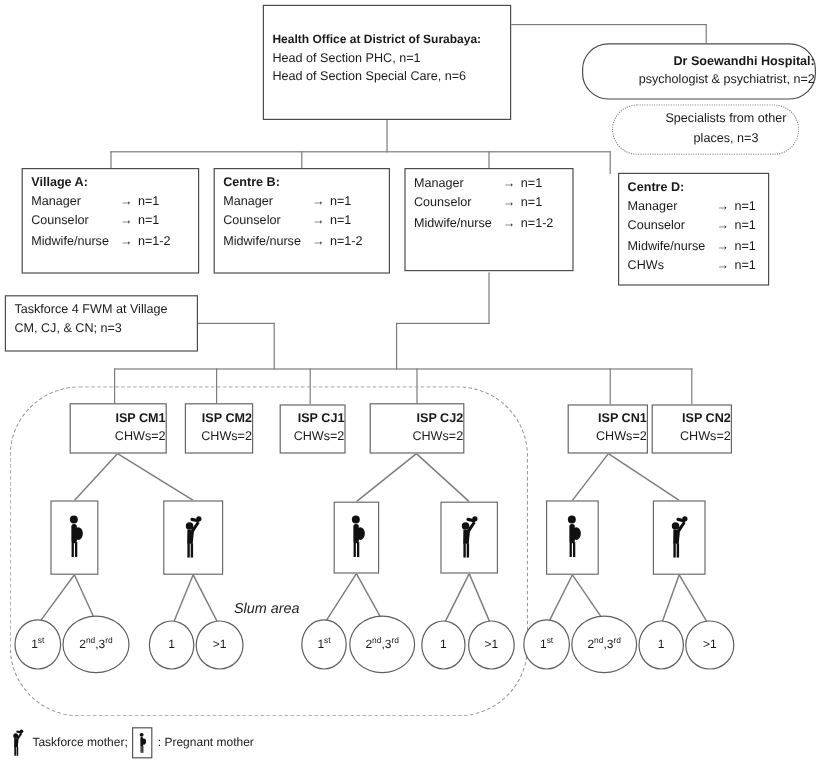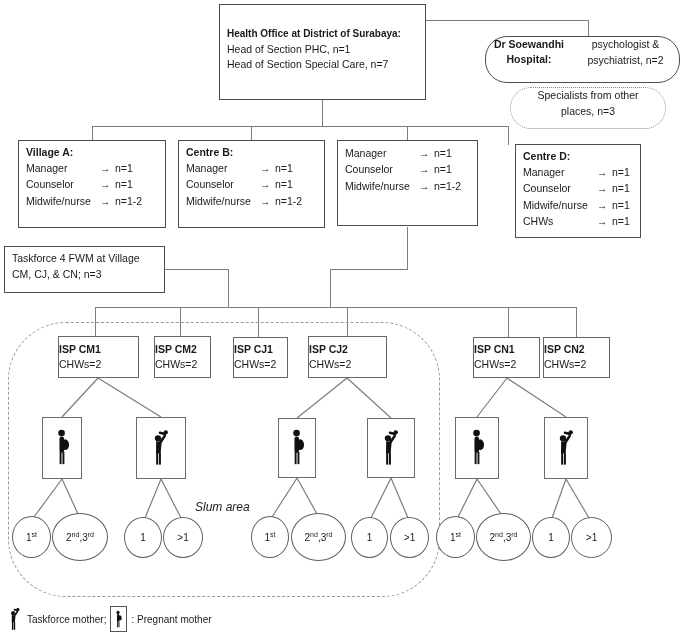--- a/index.html
+++ b/index.html
@@ -4,28 +4,28 @@
 <style>
   html,body{margin:0;padding:0;background:#fff;}
   #figure-root{
     position:relative;width:685px;height:641px;background:#ffffff;
     font-family:"Liberation Sans",sans-serif;color:#1a1a1a;overflow:hidden;padding-left:28px;
   }
   .box{position:absolute;border:1.3px solid #4d4d4d;background:#fff;box-sizing:border-box;}
   .pad{padding:4px 7px;}
   .bt{font-weight:bold;font-size:10.5px;line-height:1.45;}
   .bl{font-size:10.5px;line-height:1.5;}
-  .center-text{display:flex;align-items:flex-start;justify-content:center;text-align:center;border-radius:22px;}
+  .center-text{display:flex;flex-direction:column;align-items:flex-end;justify-content:center;text-align:center;border-radius:22px;}
   .crow{display:flex;font-size:10.5px;line-height:1.55;}
   .crow .role{width:74px;flex:0 0 auto;}
   .crow .arr{width:15px;flex:0 0 auto;}
   .dashedbox{border:1.1px dotted #8b8b8b;}
   .hline{position:absolute;height:1.4px;background:#7d7d7d;}
   .vline{position:absolute;width:1.4px;background:#7d7d7d;}
-  .isp{display:flex;flex-direction:column;align-items:flex-start;justify-content:center;border:1.2px solid #666;}
+  .isp{display:flex;flex-direction:column;align-items:flex-end;justify-content:center;border:1.2px solid #666;}
   .isp .bt{font-size:10.5px;}
   .isp .bl{font-size:10.5px;}
   .slum-region{position:absolute;left:8px;top:322px;width:430px;height:273px;border:1.2px dashed #9a9a9a;border-radius:58px;}
   .iconbox{position:absolute;border:1.2px solid #6b6b6b;background:#fff;display:flex;align-items:center;justify-content:center;box-sizing:border-box;}
   .circle{position:absolute;border:1.2px solid #5f5f5f;border-radius:50%;background:#fff;display:flex;align-items:center;justify-content:center;font-size:10px;box-sizing:border-box;}
   .circle sup{font-size:7px;line-height:0;transform:translateY(-2px);}
   .slum-label{position:absolute;left:195px;top:500px;font-style:italic;font-size:12px;color:#222;}
   .legend{position:absolute;left:8px;top:606px;display:flex;align-items:center;font-size:10px;}
   .legend .lbox{border:1.1px solid #555;width:15px;height:24px;display:flex;align-items:center;justify-content:center;margin:0 4px;}
   svg.diag{position:absolute;left:0;top:0;pointer-events:none;}
@@ -77,21 +77,21 @@
         <line x1="477" y1="479" x2="501" y2="514"></line>
       <line x1="566" y1="479" x2="552" y2="518"></line>
         <line x1="566" y1="479" x2="589" y2="518"></line>
     </g>
   </svg>
 
   <div class="box pad" style="left:219px;top:4px;width:207px;height:96px">
     <div style="height:18px"></div>
     <div class="bt" style="font-size:10px">Health Office at District of Surabaya:</div>
     <div class="bl">Head of Section PHC, n=1</div>
-    <div class="bl">Head of Section Special Care, n=7</div>
+    <div class="bl">Head of Section Special Care, n=6</div>
   </div>
 
   <div class="box center-text" style="left:485px;top:36px;width:195px;height:47px">
     <div class="bt">Dr Soewandhi Hospital:</div>
     <div class="bl">psychologist &amp; psychiatrist, n=2</div>
   </div>
 
   <div class="box dashedbox center-text" style="left:510px;top:87px;width:156px;height:42px;border-width:1px">
     <div class="bl" style="width:120px;text-align:center">Specialists from other places, n=3</div>
   </div>

